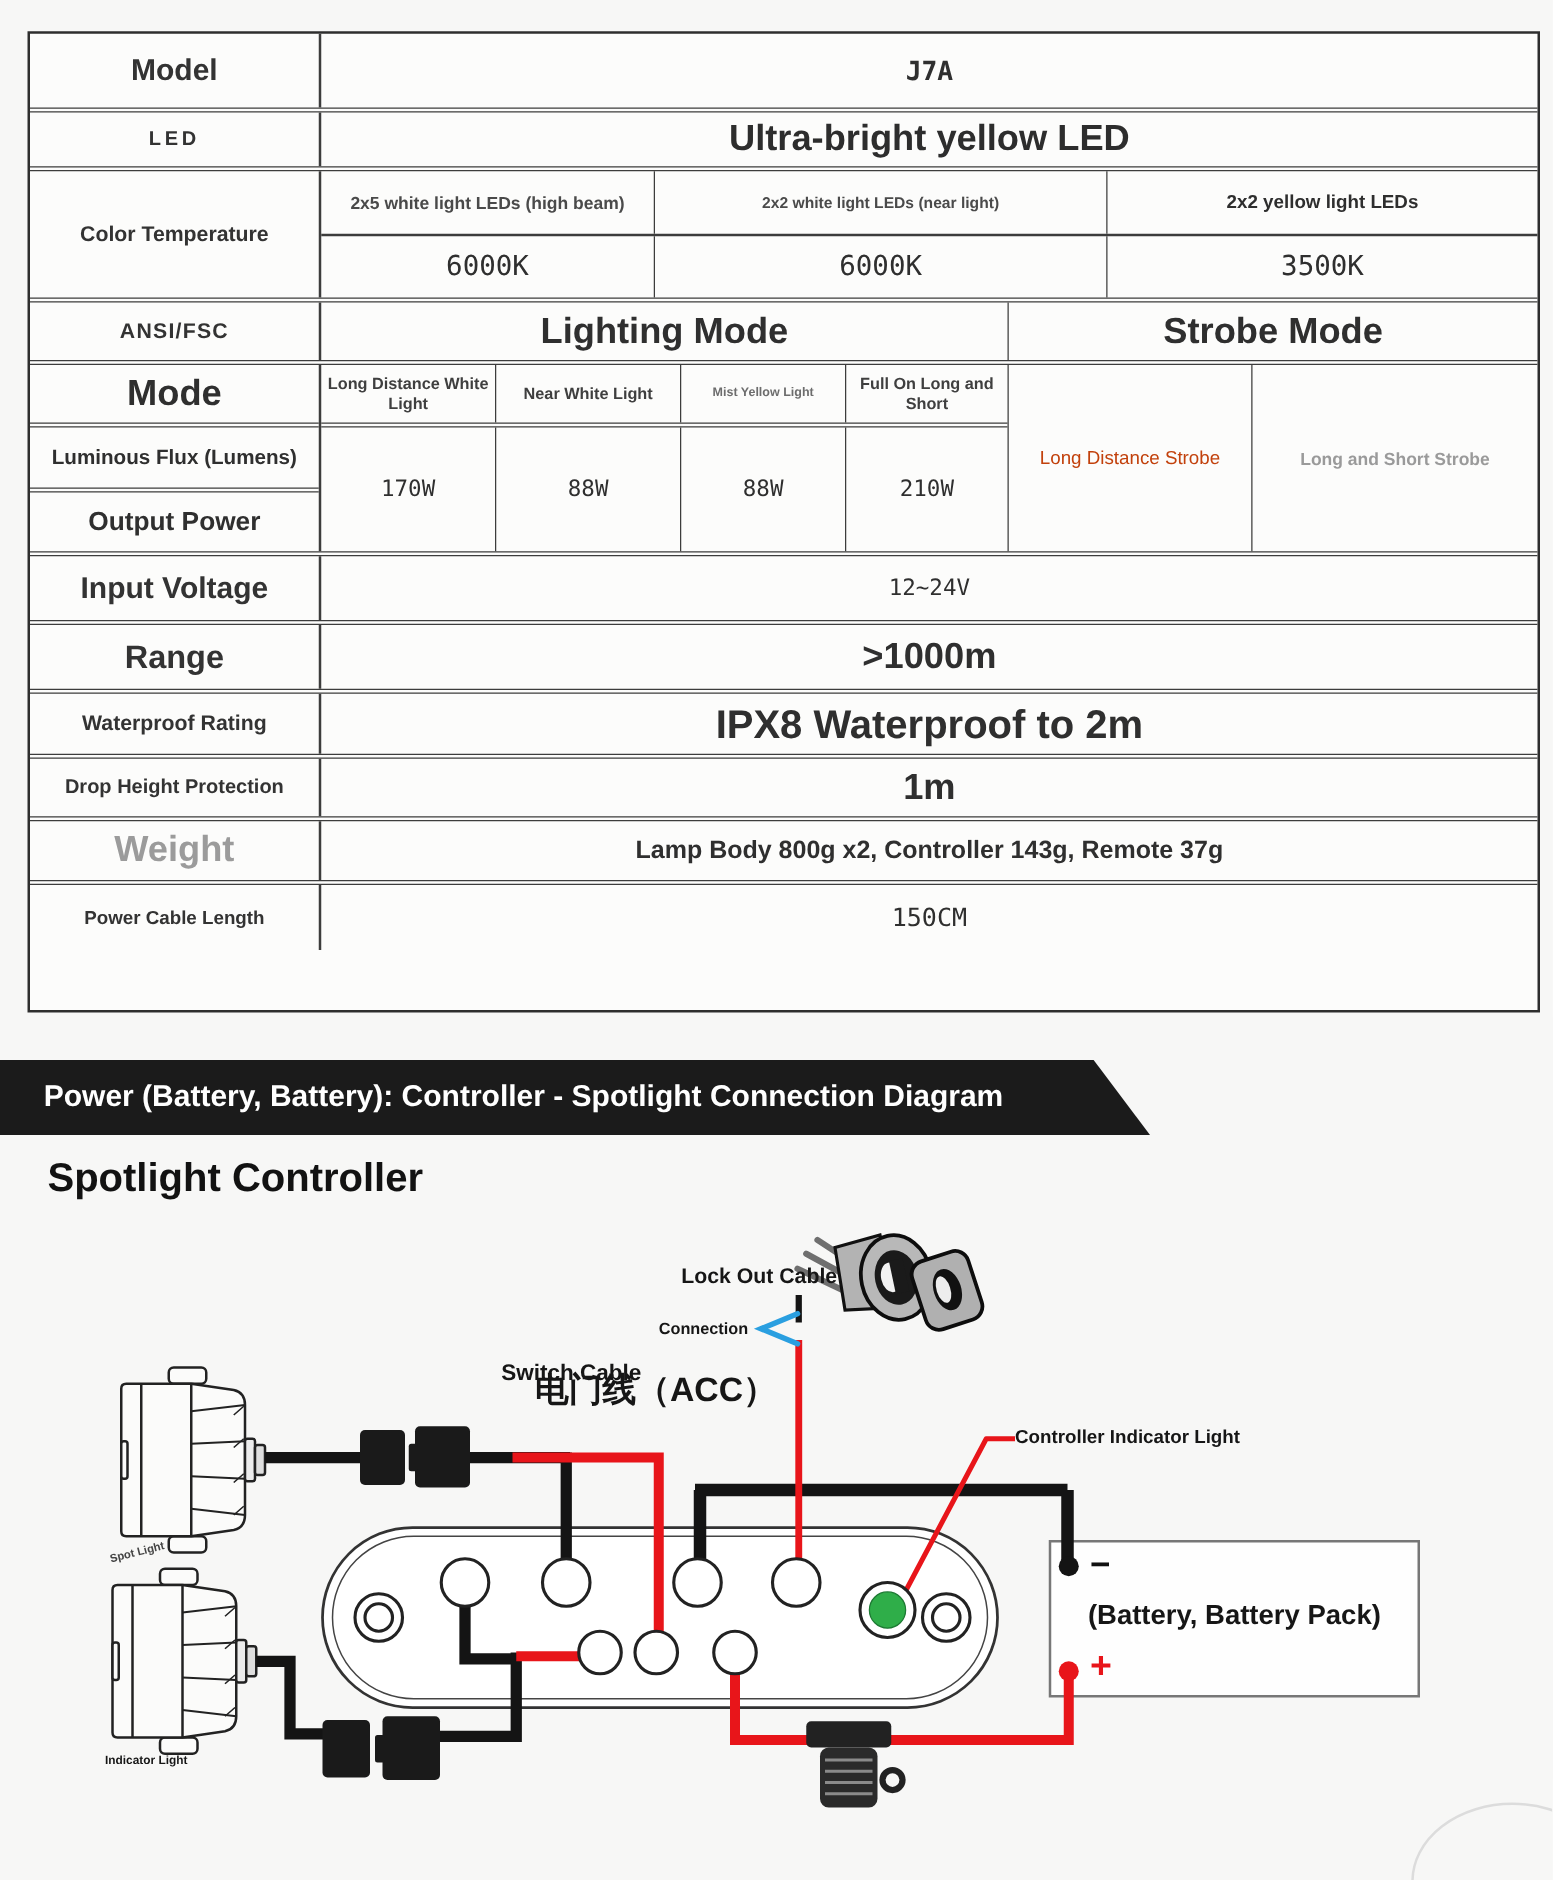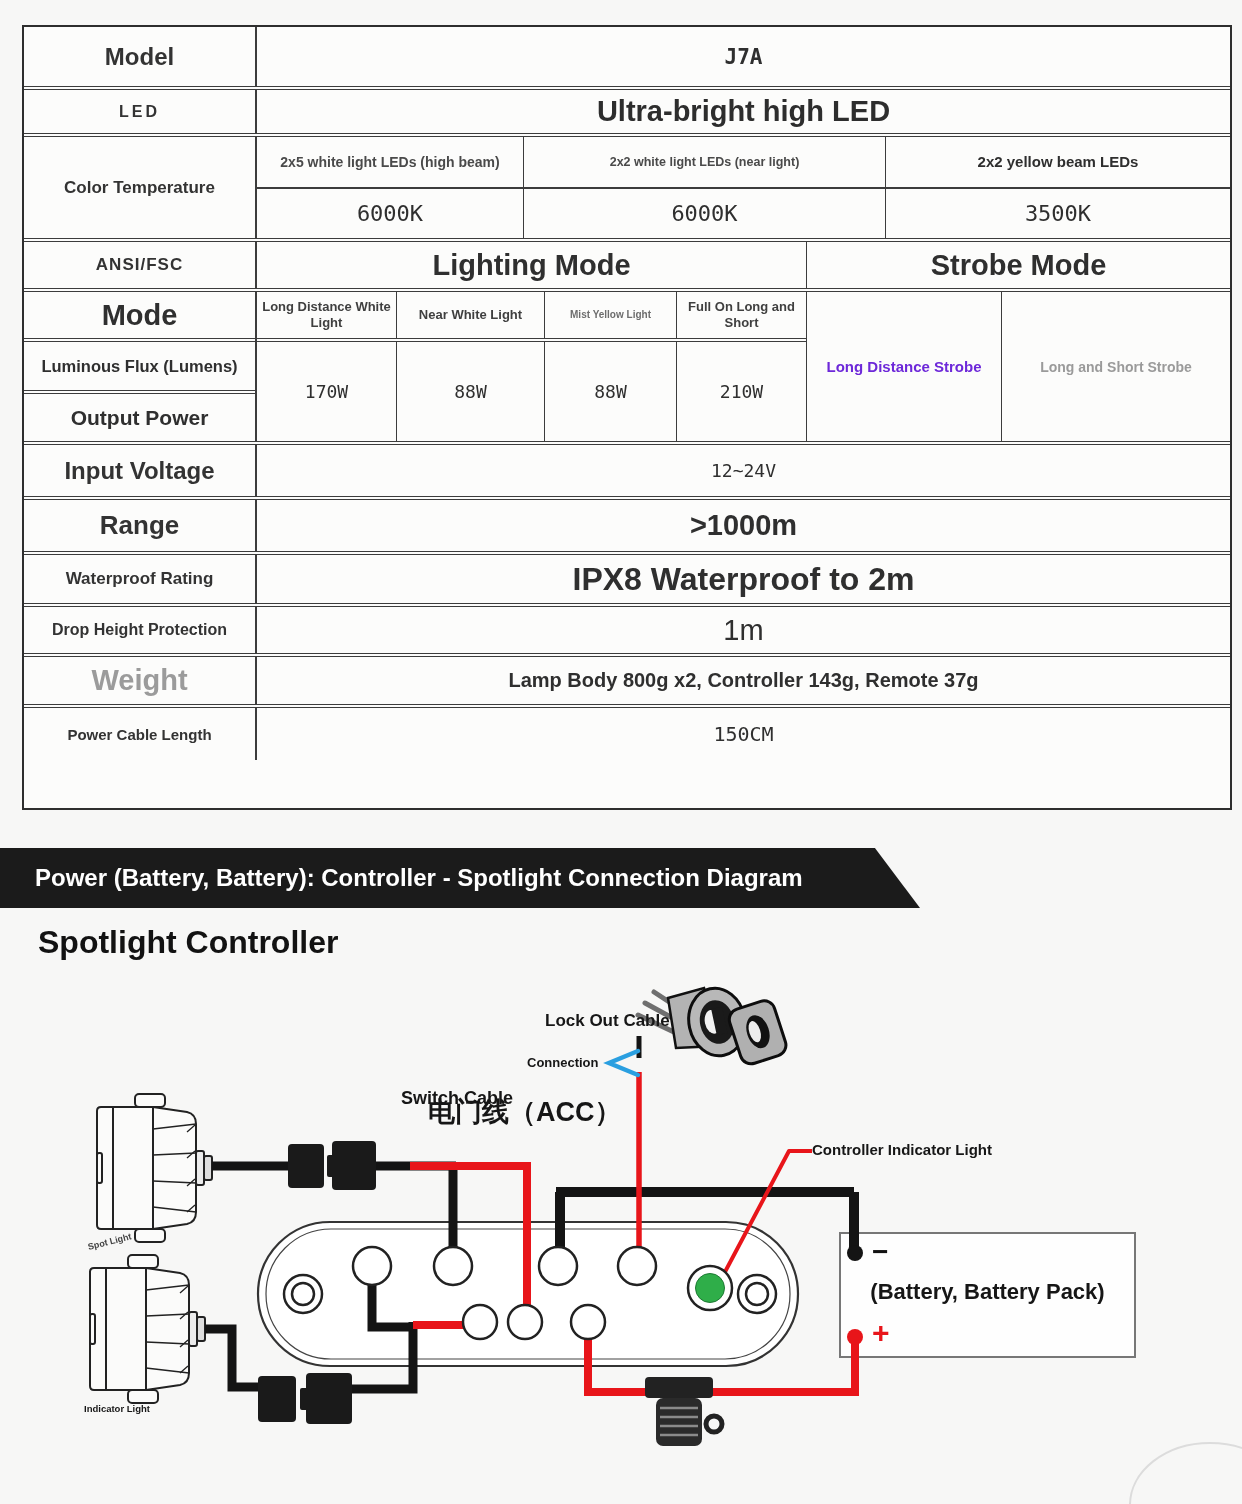--- a/index.html
+++ b/index.html
@@ -60,28 +60,28 @@
   .mm-c { border-right:1.5px solid #3c3c3c; display:flex; align-items:center; justify-content:center; text-align:center; }
   .mm-c:last-child { border-right:none; }
   .mm-c1{ width:140px; } .mm-c2{ width:148px; } .mm-c3{ width:132px; } .mm-c4{ flex:1; }
   .mm-hdr .mm-c { font-size:13px; font-weight:bold; color:#3f3f3f; line-height:1.25; }
   .mm-hdr .mm-c3 { font-size:10px; color:#6d6d6d; }
   .mm-flux .mm-c { font-size:20px; }
   .mm-pow .mm-c { font-size:18px; }
   .mode-strobe { flex:1; display:flex; }
   .strobe-c1 { width:195px; flex:0 0 195px; border-right:1.5px solid #3c3c3c;
     display:flex; align-items:center; justify-content:center;
-    font-size:15px; font-weight:bold; color:#6d28d9; text-align:right; }
+    font-size:15px; font-weight:normal; color:#c2410c; text-align:right; }
   .strobe-c2 { flex:1; display:flex; align-items:center; justify-content:center;
     font-size:14px; font-weight:bold; color:#9a9a9a; text-align:center; }
 
   .r-volt { height:55px; } .r-volt .lbl{ font-size:24px; } .r-volt .val{ font-size:18px; }
   .r-range { height:55px; } .r-range .lbl{ font-size:26px; } .r-range .val{ font-size:29px; font-weight:bold; }
   .r-water { height:52px; } .r-water .lbl{ font-size:17px;text-align:right; } .r-water .val{ font-size:32px; font-weight:bold; }
-  .r-drop { height:50px; } .r-drop .lbl{ font-size:16px; } .r-drop .val{ font-size:29px; font-weight:normal; }
+  .r-drop { height:50px; } .r-drop .lbl{ font-size:16px; } .r-drop .val{ font-size:29px; font-weight:bold; }
   .r-dim { height:52px; } .r-dim .lbl{ font-size:26px; } .r-dim .val{ font-size:26px; font-weight:bold; }
   .r-weight { height:51px; } .r-weight .lbl{ font-size:29px; color:#9b9b9b; } .r-weight .val{ font-size:20px; font-weight:bold; }
   .r-cable { height:52px; } .r-cable .lbl{ font-size:15px; } .r-cable .val{ font-size:20px; }
 
   
   #banner { position:absolute; left:0; top:848px; width:920px; height:60px;
     background:#1b1b1b; clip-path:polygon(0 0, 95.1% 0, 100% 100%, 0 100%);
     display:flex; align-items:center; padding-left:35px; }
   #banner span { color:#fff; font-size:24px; font-weight:bold; }
 
@@ -109,30 +109,30 @@
 
   <div id="spec-table">
 
     <div class="trow r-model">
       <div class="lbl">Model</div>
       <div class="val mono">J7A</div>
     </div>
 
     <div class="trow r-led">
       <div class="lbl">LED</div>
-      <div class="val">Ultra-bright high LED</div>
+      <div class="val">Ultra-bright yellow LED</div>
     </div>
 
     <div class="trow r-ct">
       <div class="lbl">Color Temperature</div>
       <div class="ct-grid">
         <div class="ct-row hdr">
           <div class="cell ct-c1">2x5 white light LEDs (high beam)</div>
           <div class="cell ct-c2">2x2 white light LEDs (near light)</div>
-          <div class="cell ct-c3">2x2 yellow beam LEDs</div>
+          <div class="cell ct-c3">2x2 yellow light LEDs</div>
         </div>
         <div class="ct-row vals">
           <div class="cell ct-c1 mono">6000K</div>
           <div class="cell ct-c2 mono">6000K</div>
           <div class="cell ct-c3 mono">3500K</div>
         </div>
       </div>
     </div>
 
     <div class="trow r-ansi">

